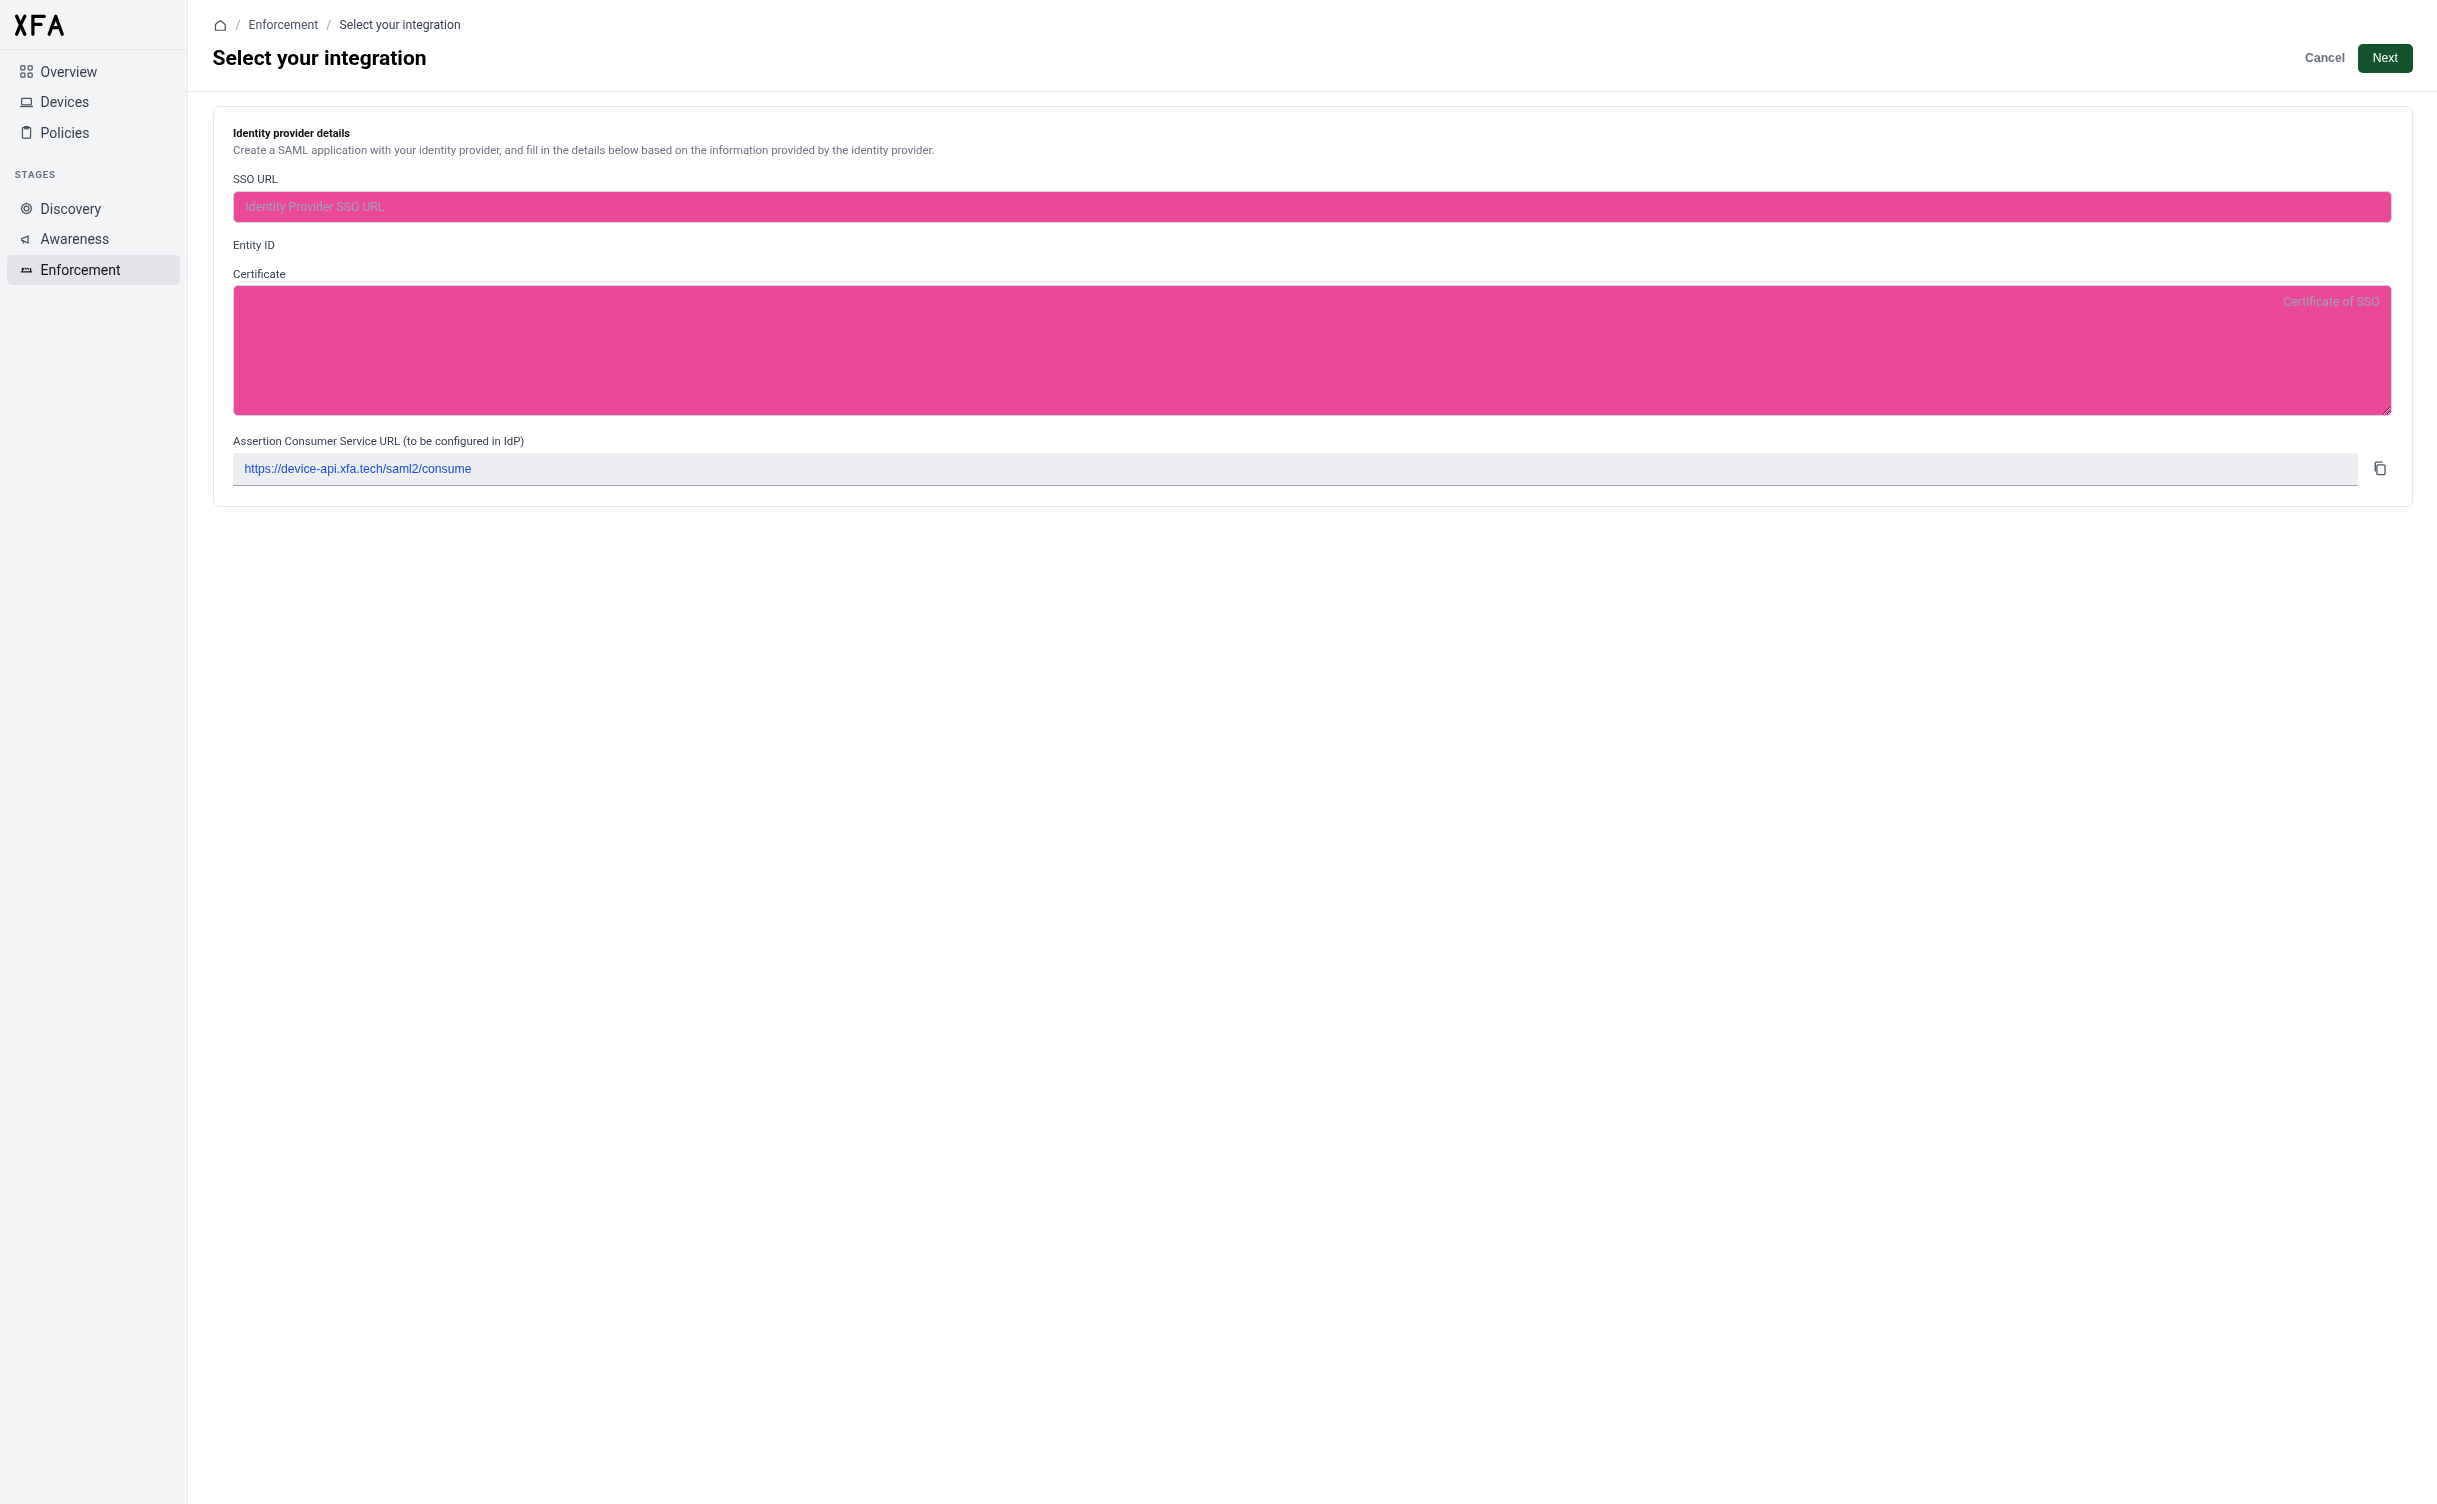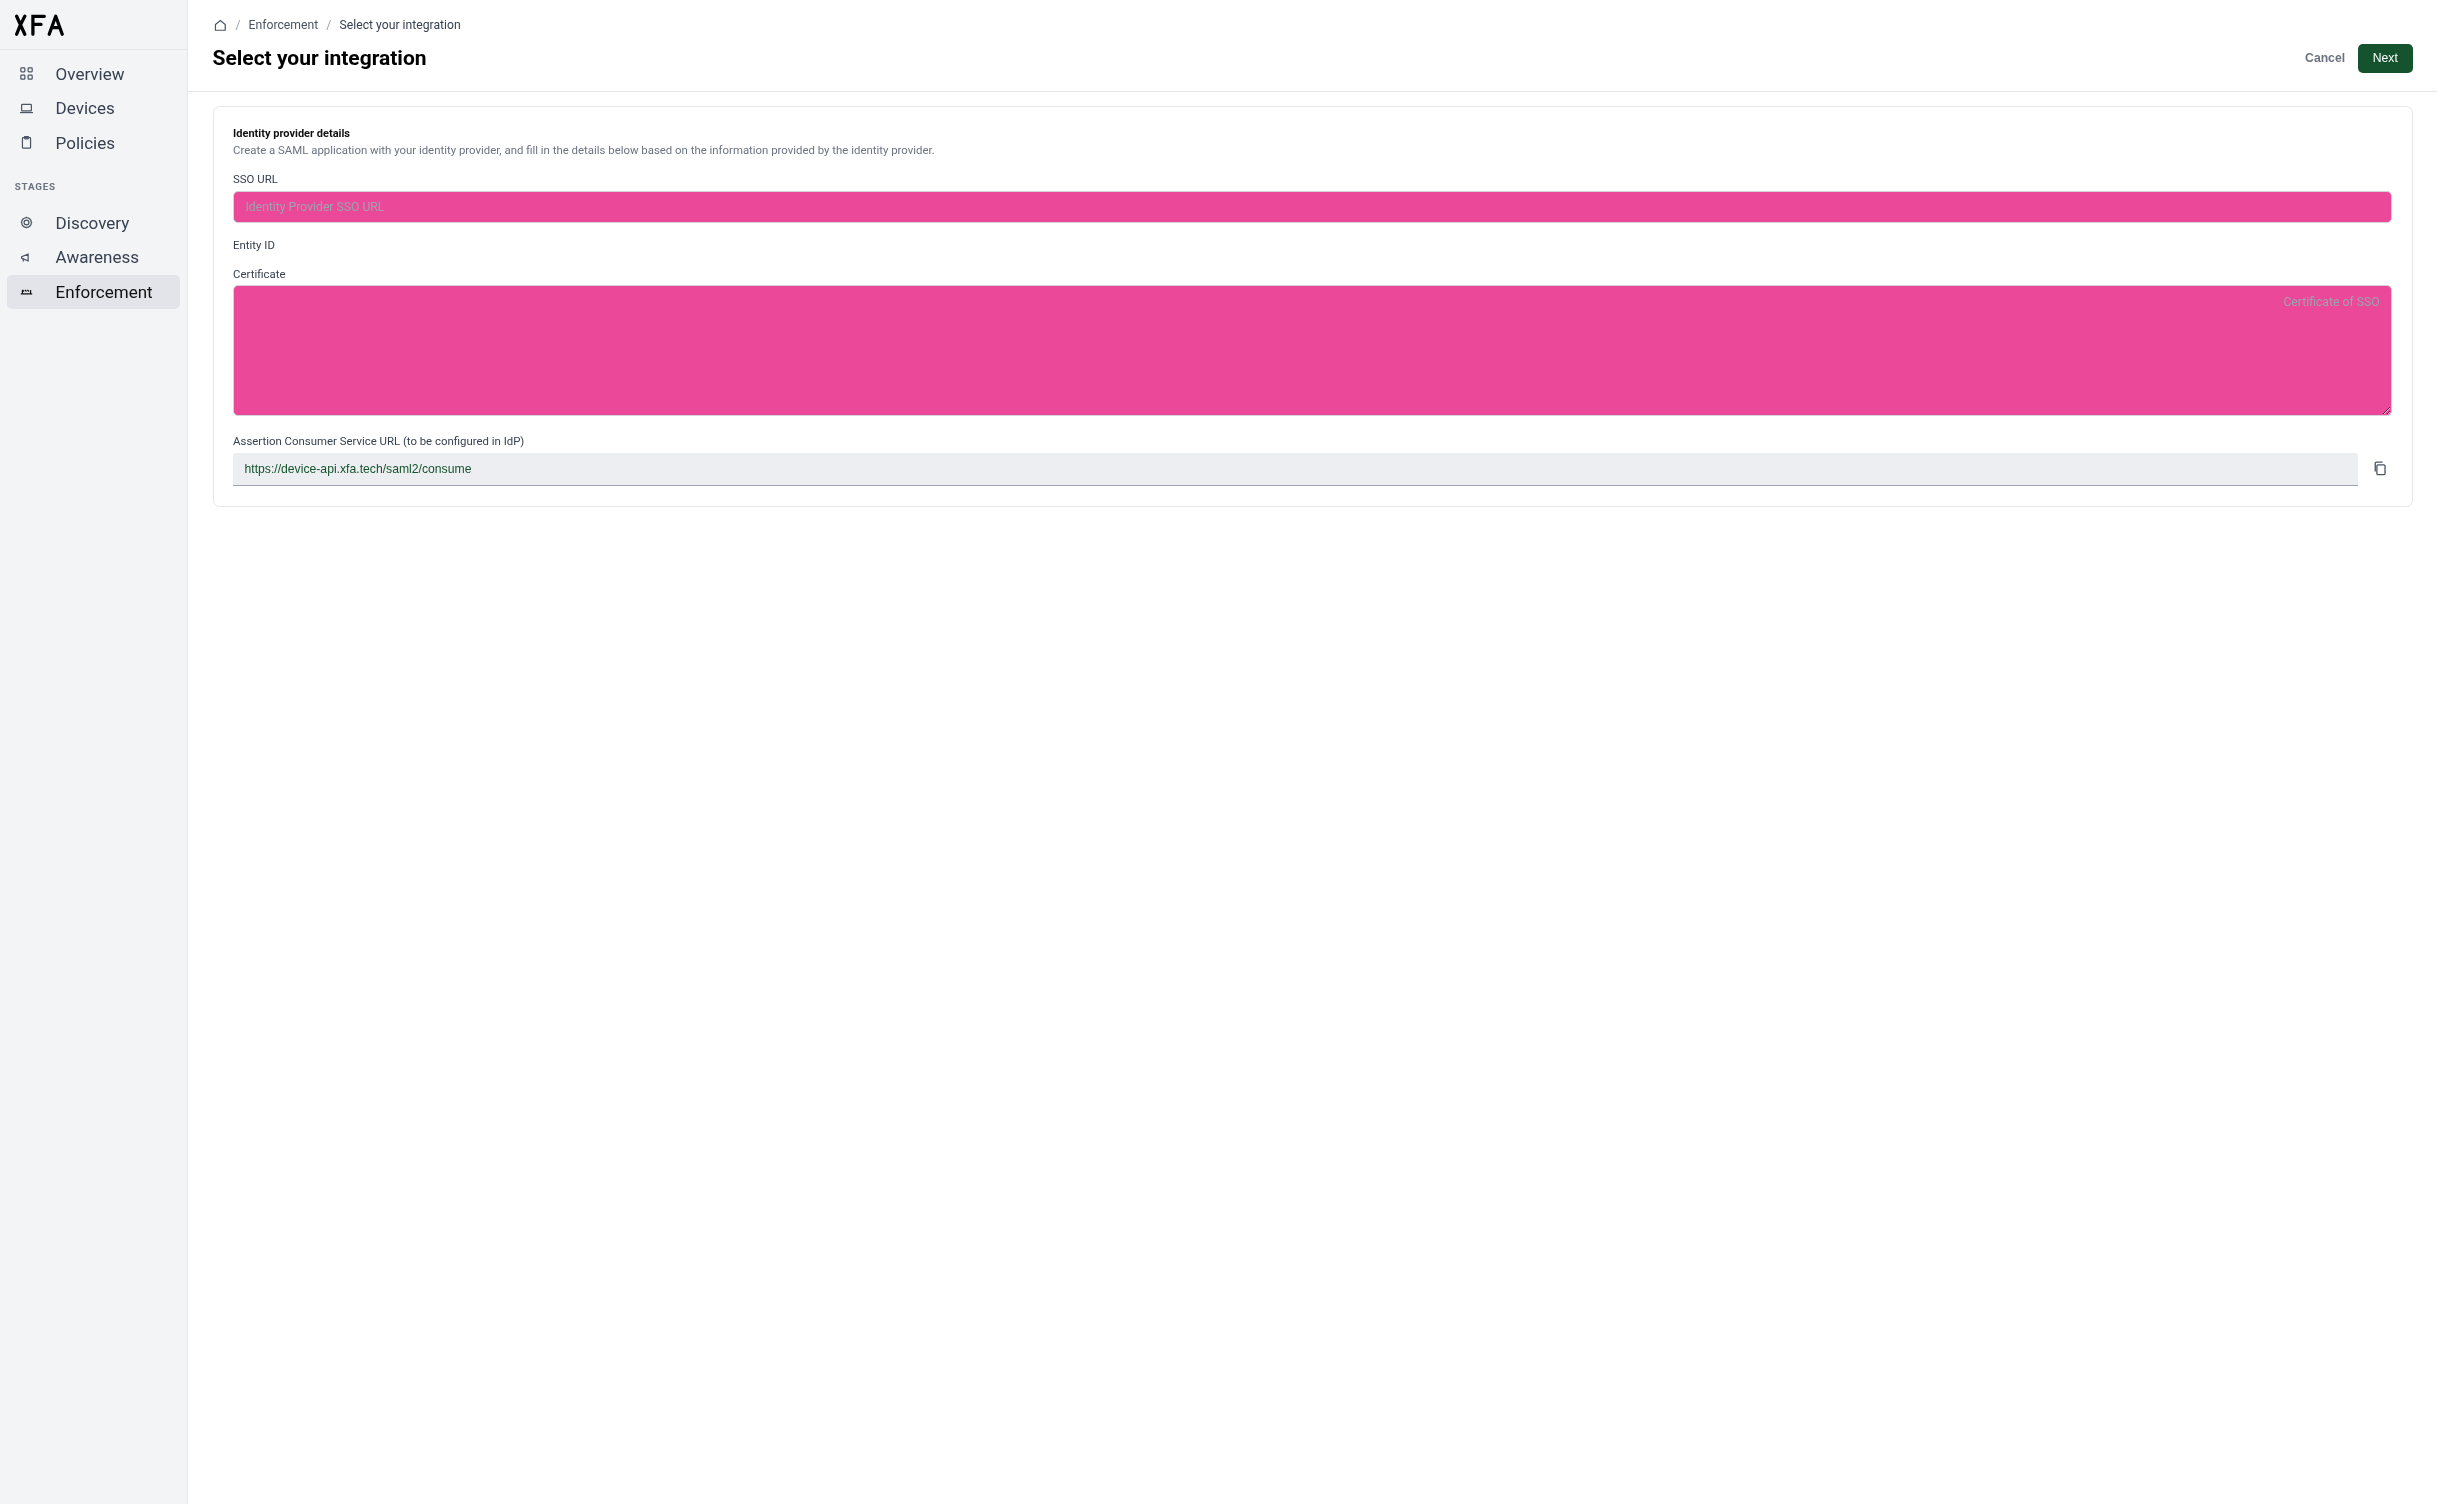--- a/index.html
+++ b/index.html
@@ -33,26 +33,26 @@
     display: flex;
     align-items: center;
     gap: 3.3px;
   }
   .nav-section {
     padding: 6.5px 3.3px;
   }
   .nav-item {
     display: flex;
     align-items: center;
-    gap: 23px;
+    gap: 8px;
     padding: 7.3px 13px;
     margin: 0 3.3px;
     border-radius: 4.9px;
     color: #374151;
-    font-size: 17px;
+    font-size: 14px;
     cursor: pointer;
   }
   .nav-item.active {
     background: #e2e4e9;
     color: #111;
   }
   .nav-icon {
     width: 13px;
     height: 13px;
     display: inline-flex;
@@ -182,21 +182,21 @@
     gap: 11.4px;
   }
   .readonly-input {
     flex: 1;
     background: #eceef1;
     border: none;
     border-bottom: 0.8px solid #9ca3af;
     border-radius: 3.3px 3.3px 0 0;
     padding: 9px 11.4px;
     font-size: 12.2px;
-    color: #14532d;
+    color: #1d4ed8;
   }
   .copy-btn {
     background: transparent;
     border: none;
     cursor: pointer;
     padding: 0 3.3px;
     display: flex;
     align-items: center;
     color: #4b5563;
   }

